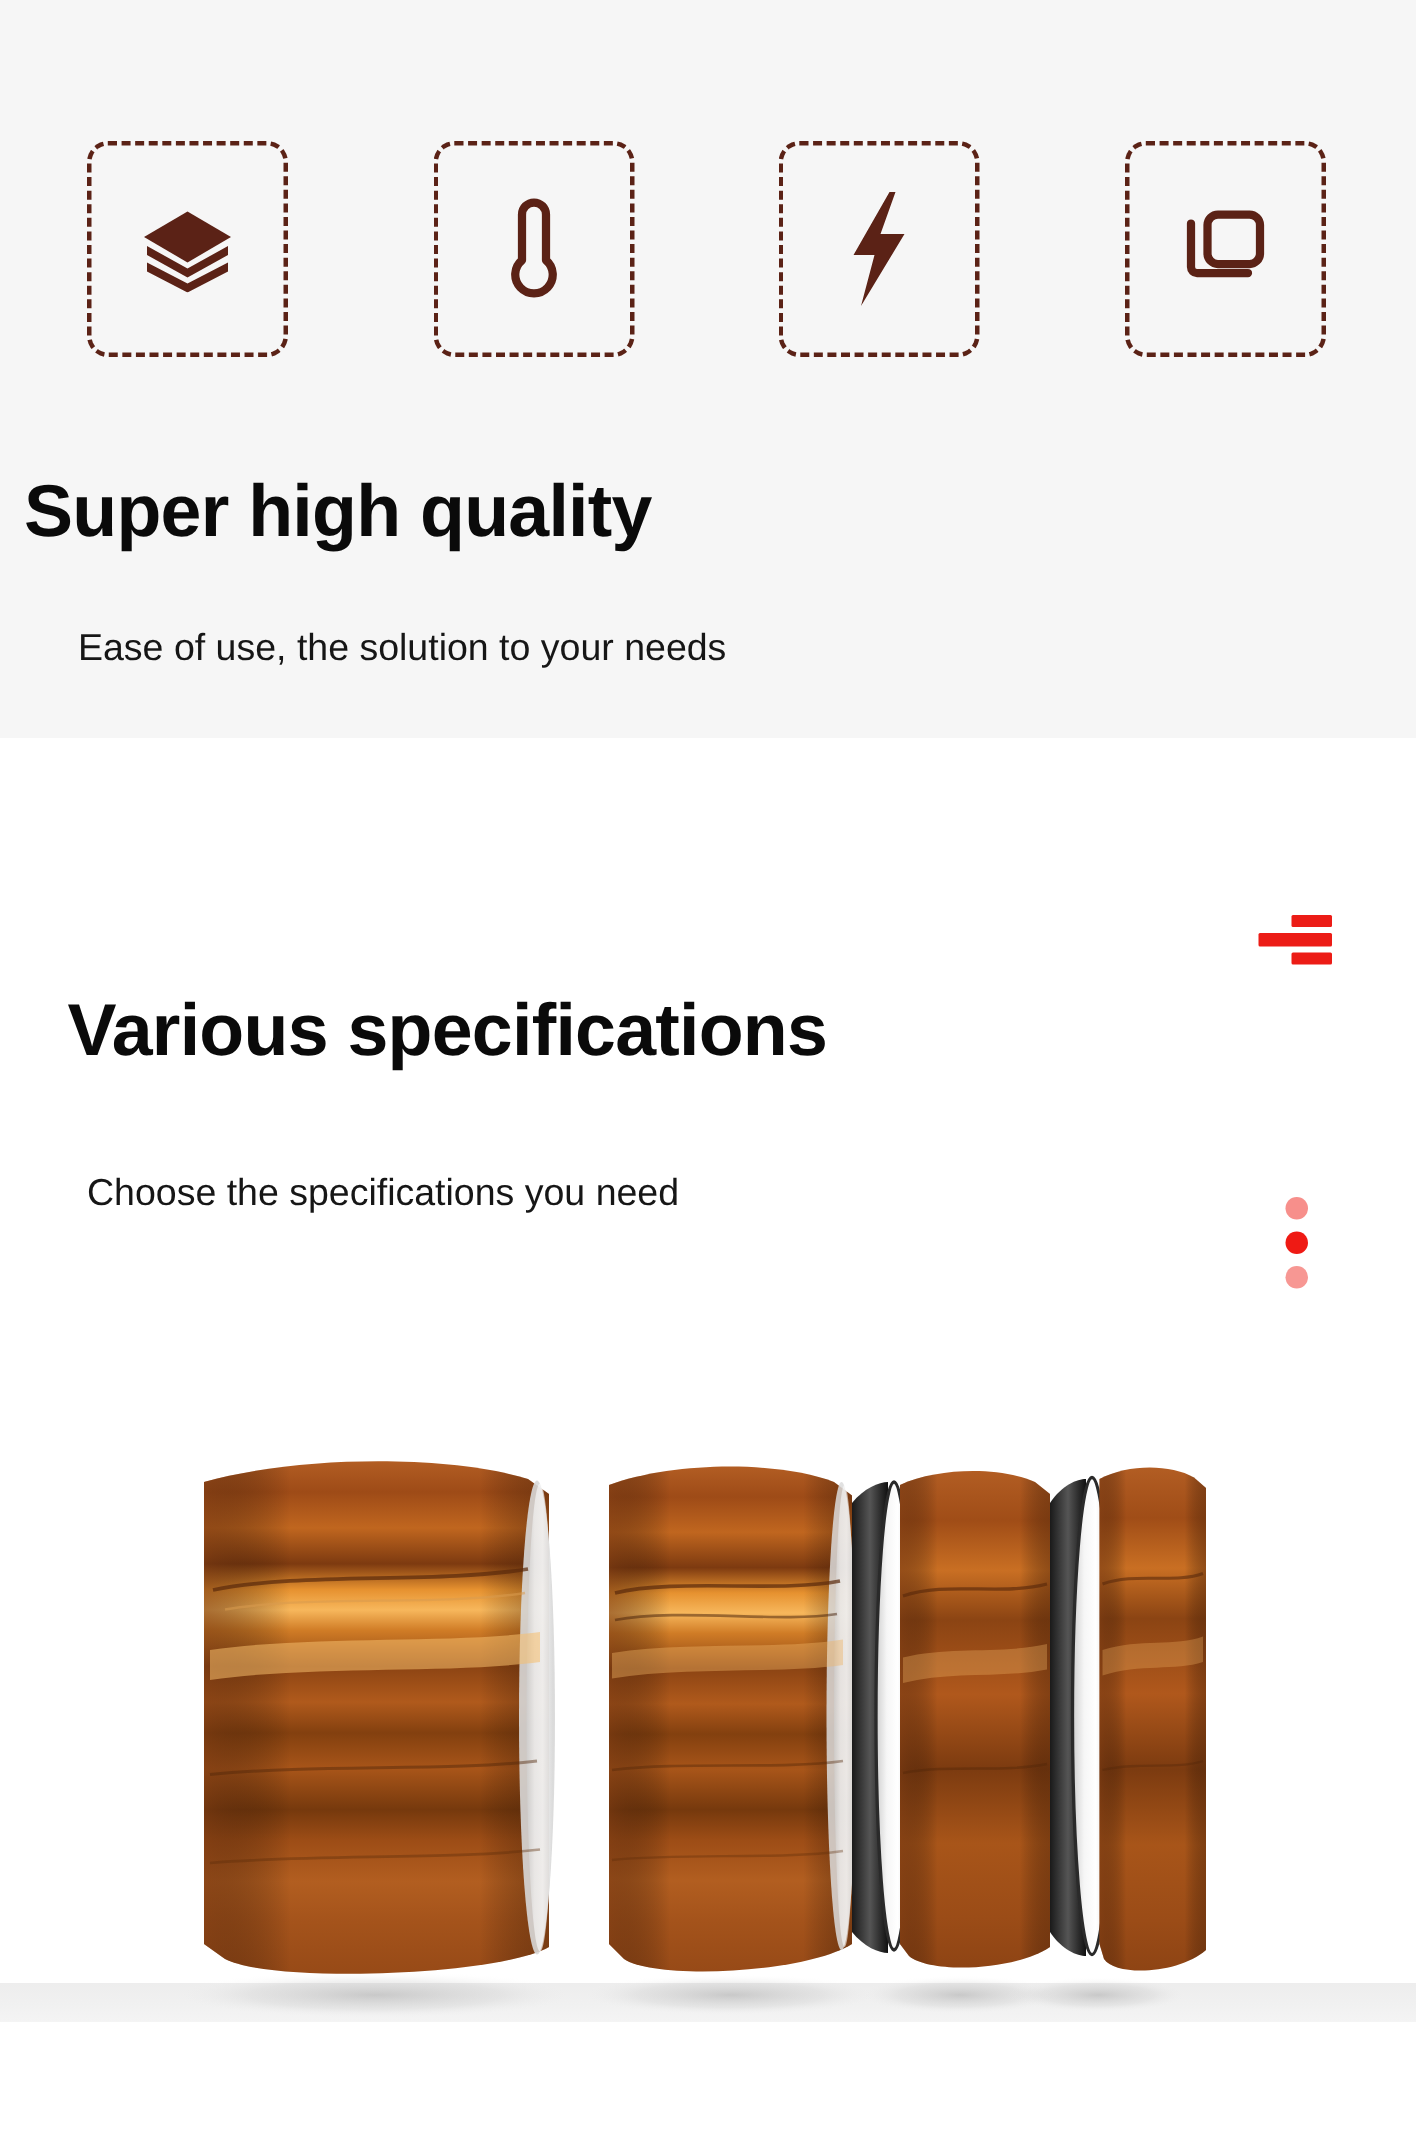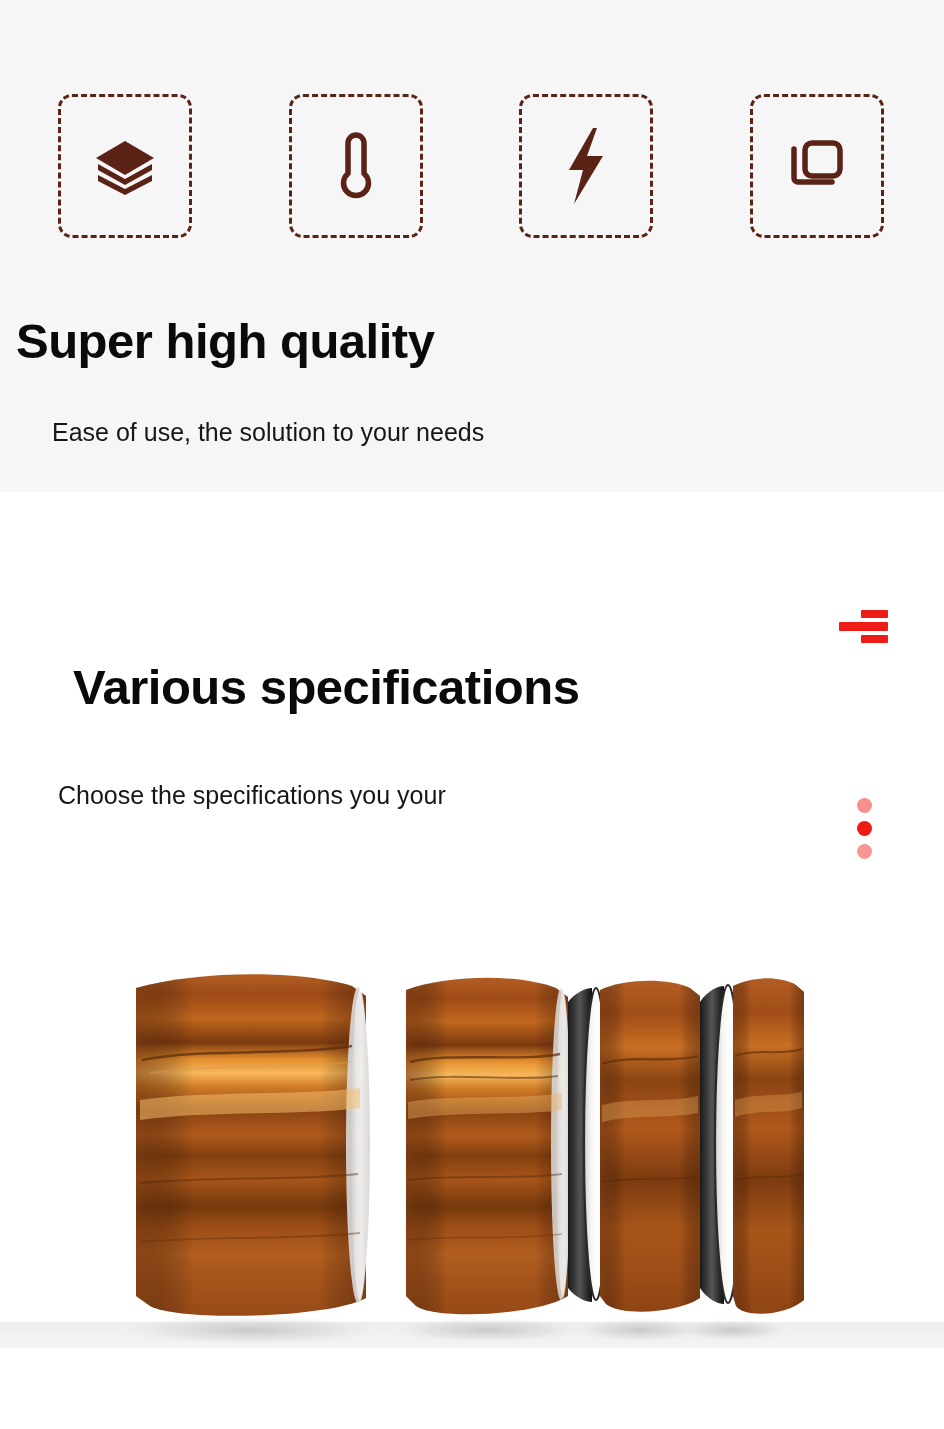--- a/index.html
+++ b/index.html
@@ -126,21 +126,20 @@
     position: absolute;
     left: 45px;
     top: 662px;
     font-size: 49px;
     line-height: 1.05;
     font-weight: bold;
     color: #0a0a0a;
     letter-spacing: -0.5px;
     white-space: nowrap;
     font-family: "Liberation Sans", sans-serif;
-    margin-left: 28px;
   }
 
   .specs-sub {
     position: absolute;
     left: 58px;
     top: 781px;
     font-size: 25px;
     color: #161616;
     white-space: nowrap;
     font-family: "Liberation Sans", sans-serif;
@@ -220,21 +219,21 @@
 </div>
 
 <div class="specs-title">Various specifications</div>
 
 <div class="deco-dots">
   <span class="dot dot-1"></span>
   <span class="dot dot-2"></span>
   <span class="dot dot-3"></span>
 </div>
 
-<div class="specs-sub">Choose the specifications you your</div>
+<div class="specs-sub">Choose the specifications you need</div>
 
 <div class="tape-photo">
   <svg width="944" height="460" viewBox="0 0 944 460">
     <defs>
 
       <linearGradient id="face" x1="0" y1="0" x2="0" y2="1">
         <stop offset="0.00" stop-color="#b25d23"></stop>
         <stop offset="0.06" stop-color="#9e4b17"></stop>
         <stop offset="0.13" stop-color="#c0661f"></stop>
         <stop offset="0.20" stop-color="#7d3a10"></stop>

